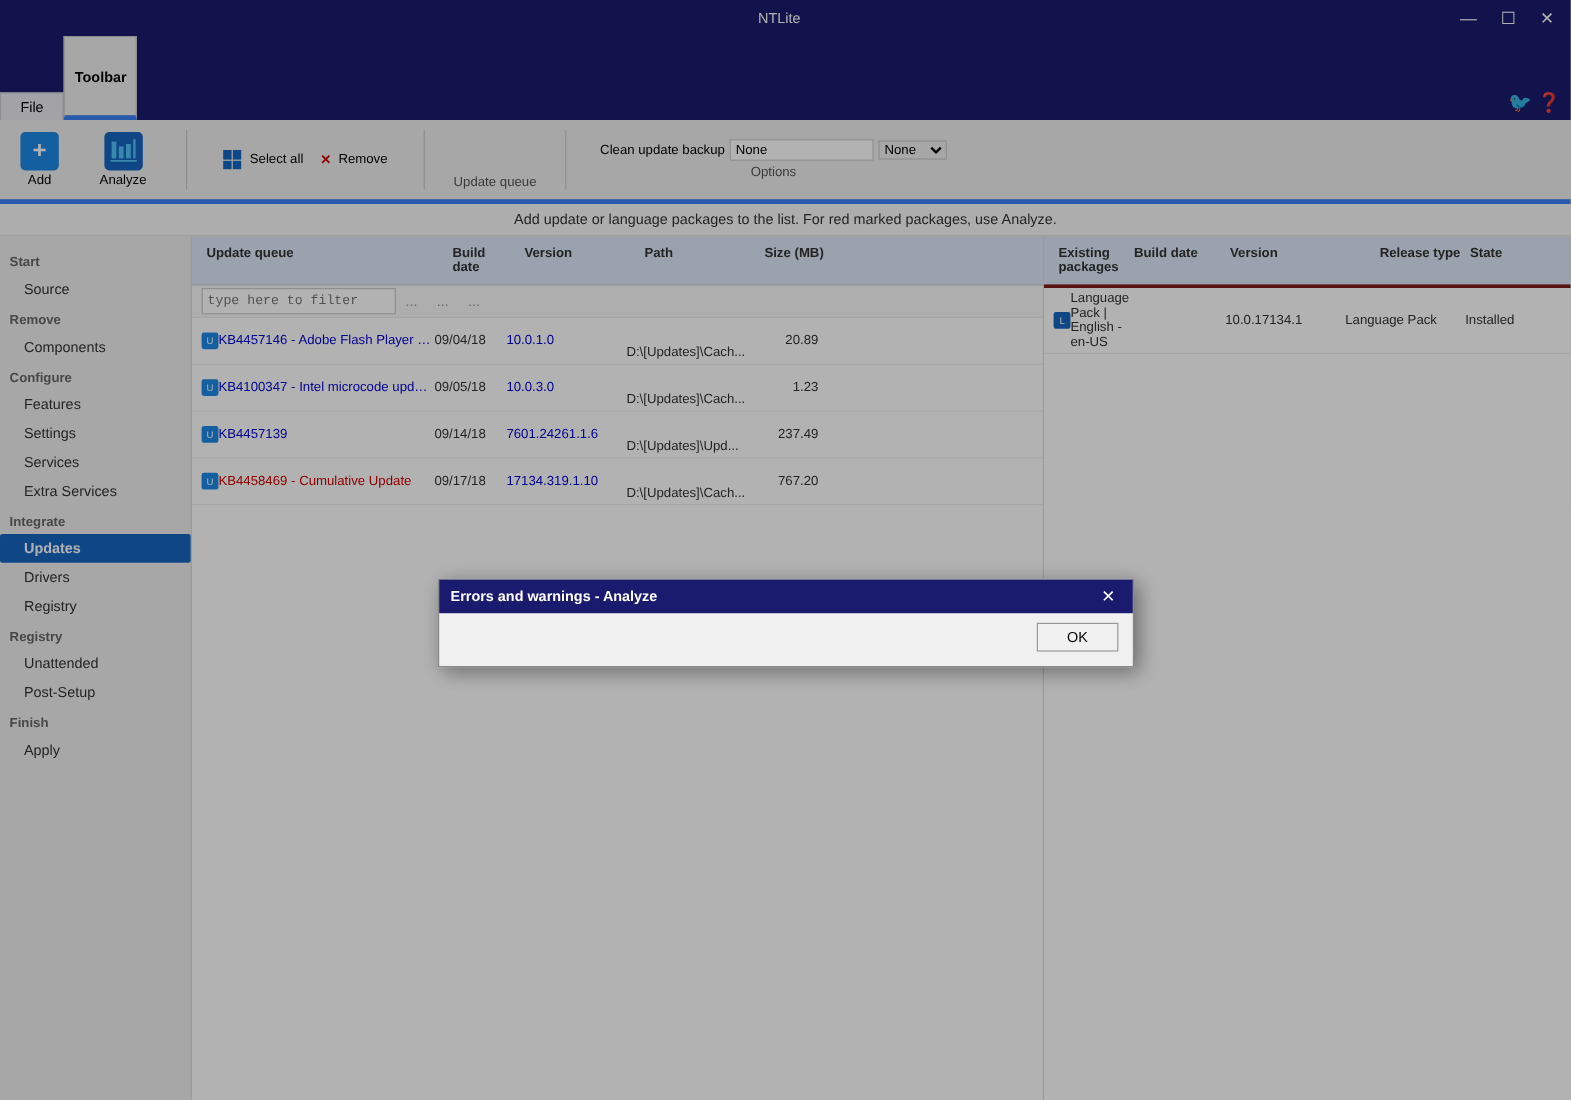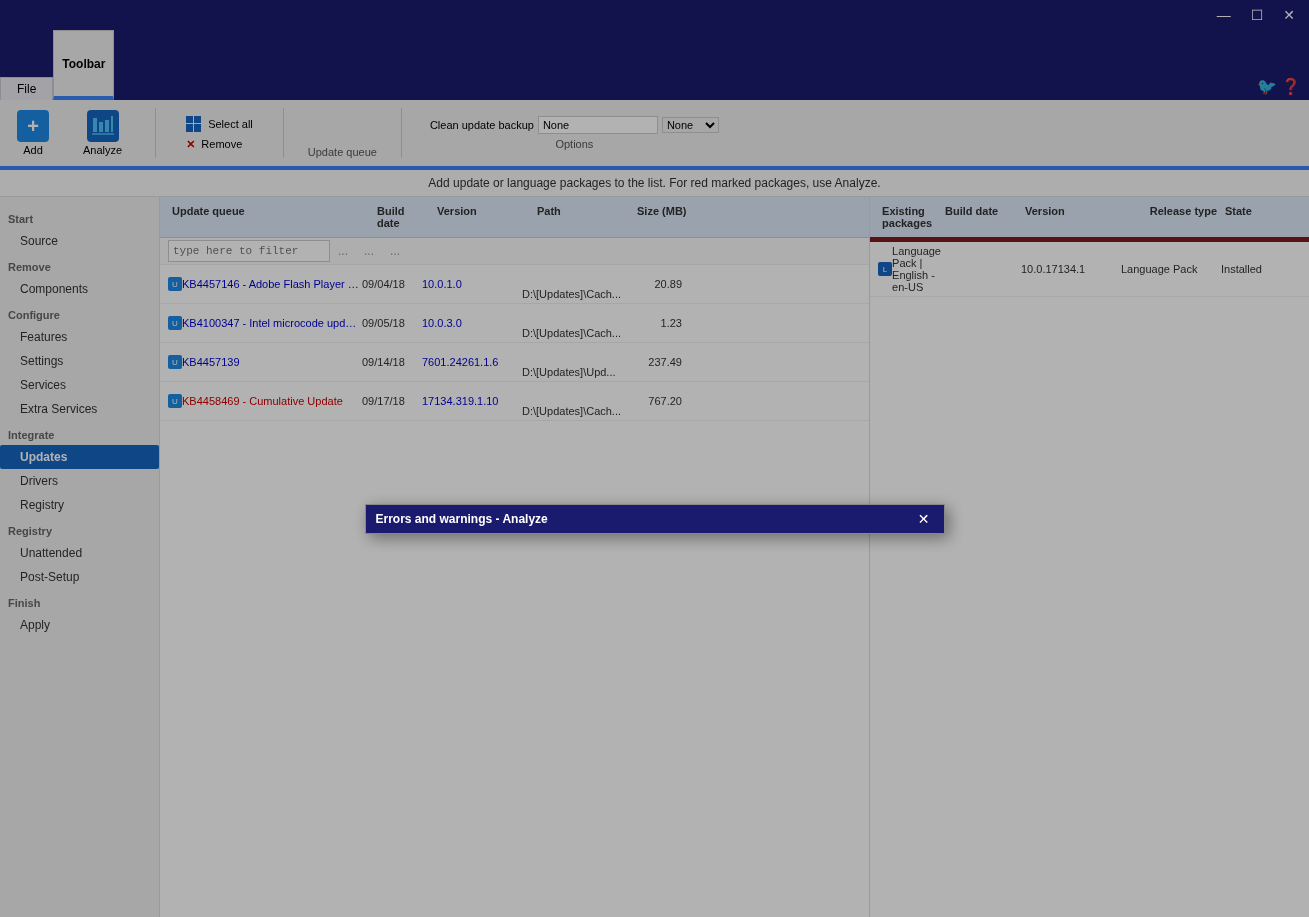--- a/index.html
+++ b/index.html
@@ -55,21 +55,21 @@
     .update-name { flex: 0 0 180px; font-size: 11px; white-space: nowrap; overflow: hidden; text-overflow: ellipsis; }
     .update-name.red { color: #cc0000; }
     .update-name.normal { color: #0000cc; }
     .update-date { flex: 0 0 60px; font-size: 11px; color: #333; }
     .update-version { flex: 0 0 100px; font-size: 11px; color: #0000cc; }
     .update-path { flex: 0 0 100px; font-size: 11px; color: #333; white-space: nowrap; overflow: hidden; text-overflow: ellipsis; margin-top: 20px; }
     .update-size { flex: 0 0 60px; font-size: 11px; color: #333; text-align: right; }
 
     
     .existing-packages { flex: 1; display: flex; flex-direction: column; }
-    .existing-header { background: #dbe8f8; border-bottom: 5px solid #7f1d1d; display: flex; padding: 4px 8px; }
+    .existing-header { background: #dbe8f8; border-bottom: 3px solid #7f1d1d; display: flex; padding: 4px 8px; }
     .existing-list { flex: 1; background: white; overflow-y: auto; }
     .existing-row { display: flex; align-items: center; padding: 3px 8px; border-bottom: 1px solid #f0f0f0; cursor: pointer; }
     .existing-name { flex: 1; font-size: 11px; color: #333; }
     .existing-build { flex: 0 0 80px; font-size: 11px; color: #333; }
     .existing-version { flex: 0 0 100px; font-size: 11px; color: #333; }
     .existing-release { flex: 0 0 100px; font-size: 11px; color: #333; }
     .existing-state { flex: 0 0 80px; font-size: 11px; color: #333; }
 
     
     .dialog-overlay { position: fixed; top: 0; left: 0; width: 100%; height: 100%; background: rgba(0,0,0,0.3); z-index: 100; display: flex; align-items: center; justify-content: center; }
@@ -96,20 +96,21 @@
     .lang-pack-icon { width: 14px; height: 14px; background: #1565c0; border-radius: 2px; display: flex; align-items: center; justify-content: center; color: white; font-size: 8px; flex-shrink: 0; }
 
     
     .toolbar-sep { width: 1px; background: #ccc; height: 50px; margin: 0 8px; }
   </style>
 </head>
 <body>
 
 <div class="title-bar">
   <div style="width:80px;"></div>
+  <div class="title-bar-title">NTLite</div>
   <div class="title-bar-controls">
     <button class="title-bar-btn">—</button>
     <button class="title-bar-btn">☐</button>
     <button class="title-bar-btn">✕</button>
   </div>
 </div>
 
 <div class="tab-bar">
   <div class="tab file">File</div>
   <div class="tab toolbar">Toolbar</div>
@@ -136,21 +137,21 @@
           <rect x="20" y="2" width="2" height="16" fill="#4fc3f7"></rect>
           <line x1="1" y1="20" x2="23" y2="20" stroke="#4fc3f7" stroke-width="1.5"></line>
         </svg>
       </div>
       <span style="font-size:11px;margin-top:2px;">Analyze</span>
     </div>
   </div>
 
   <div class="toolbar-sep"></div>
 
-  <div style="display:flex;flex-direction:column;gap:2px;">
+  <div style="display:flex;flex-direction:row;gap:2px;">
     <div class="toolbar-small-btn">
       <div class="grid-icon">
         <div class="grid-cell"></div>
         <div class="grid-cell"></div>
         <div class="grid-cell"></div>
         <div class="grid-cell"></div>
       </div>
       <span>Select all</span>
     </div>
     <div class="toolbar-small-btn">
@@ -293,14 +294,17 @@
 
   </div>
 </div>
 
 <div class="dialog-overlay">
   <div class="dialog" style="position:relative;top:60px;">
     <div class="dialog-title-bar">
       <span class="dialog-title">Errors and warnings - Analyze</span>
       <button class="dialog-close">✕</button>
     </div>
+    <div class="dialog-footer">
+      <button class="dialog-ok-btn">OK</button>
+    </div>
   </div>
 </div>
 
 </body></html>

